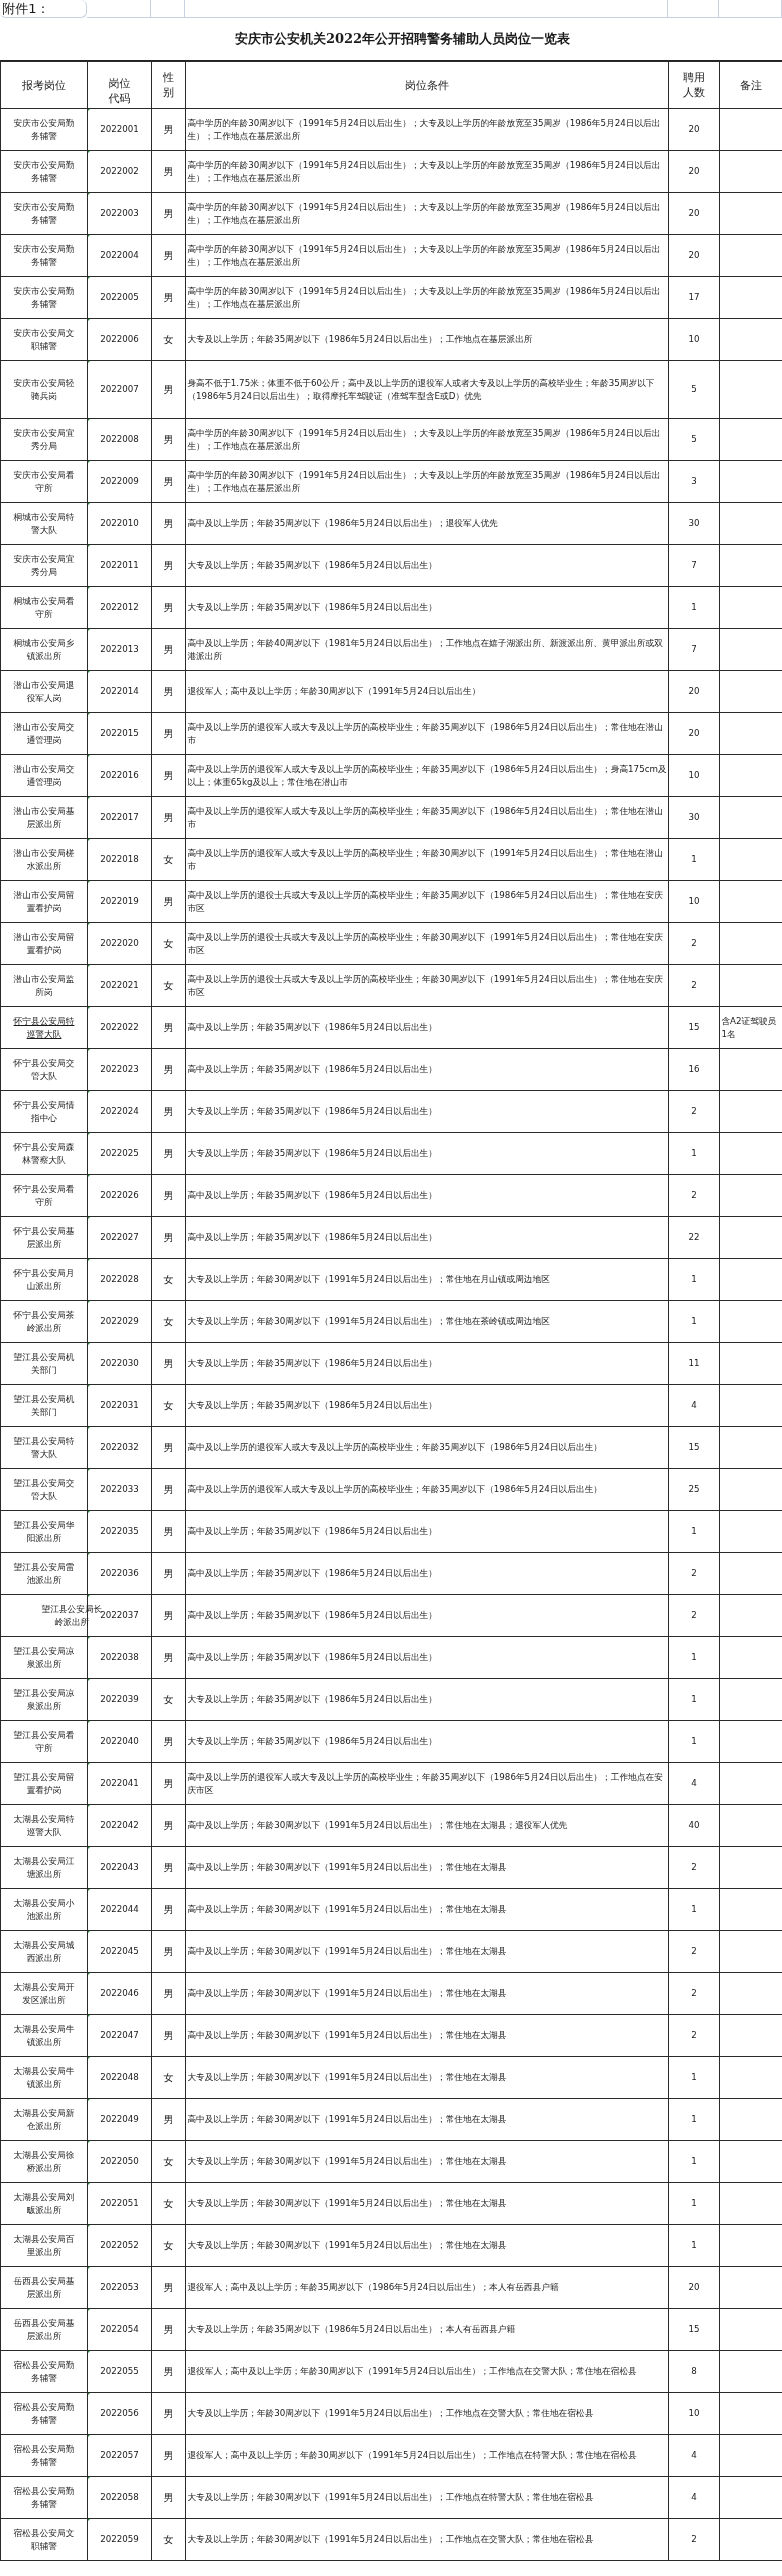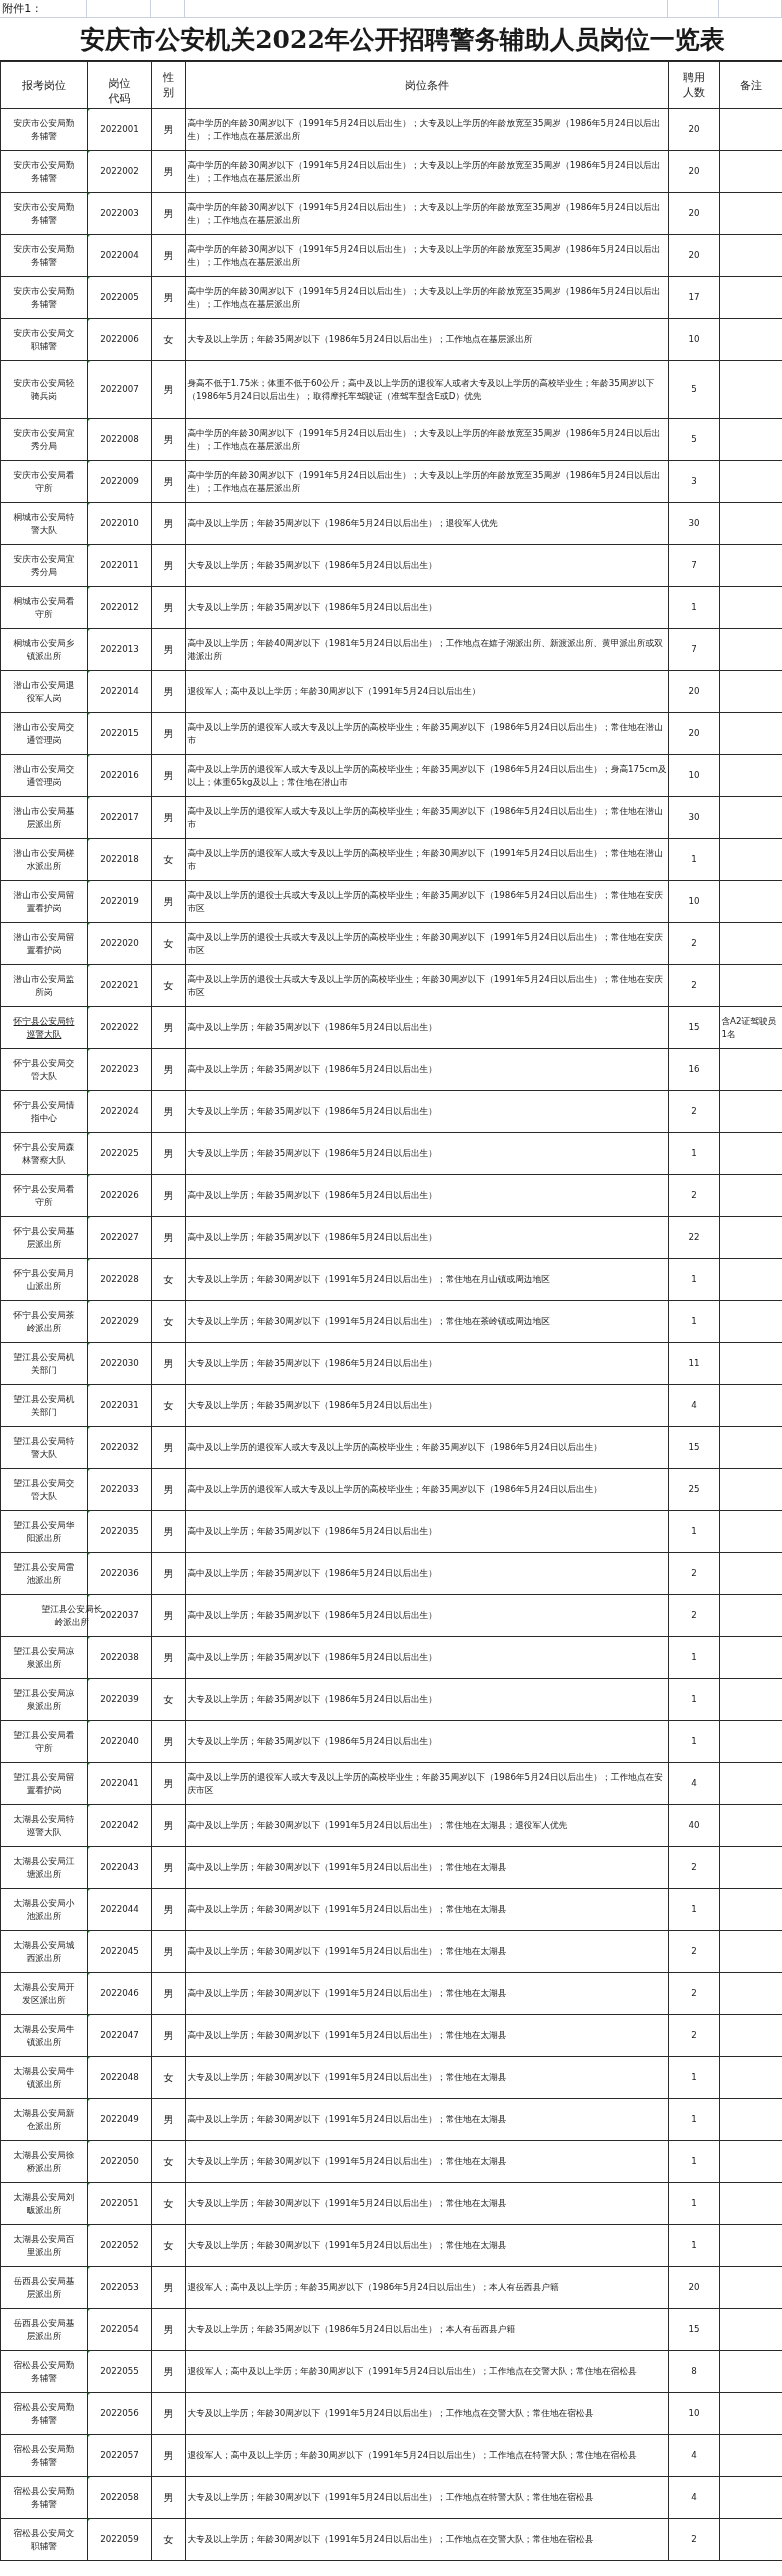--- a/index.html
+++ b/index.html
@@ -3,23 +3,23 @@
 <meta charset="utf-8">
 <style>
   html, body { margin: 0; padding: 0; background: #ffffff; }
   body { width: 783px; height: 2576px; overflow: hidden; font-family: "DejaVu Sans", "Liberation Sans", sans-serif; color: #1a1a1a; }
   .sheet { position: relative; width: 783px; }
   .grid-row { display: flex; width: 783px; box-sizing: border-box; }
   .c { box-sizing: border-box; display: flex; align-items: center; justify-content: center; text-align: center; overflow: hidden; }
   .w1 { width: 87px; } .w2 { width: 64px; } .w3 { width: 34px; } .w4 { width: 483px; } .w5 { width: 51px; } .w6 { width: 63px; }
   
   .annex .c { height: 18px; border-right: 0.7px solid #c9d1e0; border-bottom: 0.7px solid #c9d1e0; }
-  .annex .c:first-child { justify-content: flex-start; padding-left: 2.2px; font-size: 11px; }
+  .annex .c:first-child { justify-content: flex-start; padding-left: 2.2px; font-size: 13px; border-radius: 6px; }
   .title-row { height: 42px; border-bottom: 1.1px solid #222; display: flex; align-items: center; justify-content: center; }
-  .title-row h1 { margin: 0; font-family: "DejaVu Serif", "Liberation Serif", serif; font-weight: bold; font-size: 25px; letter-spacing: 0px; padding-left: 22px; }
+  .title-row h1 { margin: 0; font-family: "DejaVu Serif", "Liberation Serif", serif; font-weight: bold; font-size: 13px; letter-spacing: 0px; padding-left: 22px; }
   table { border-collapse: collapse; table-layout: fixed; width: 783px; }
   th, td { border: 0.7px solid #2a2a2a; padding: 0; font-weight: normal; }
   thead th { height: 46px; font-size: 11px; line-height: 15px; }
   tbody td { font-size: 8.7px; line-height: 13px; height: 41px; }
   tbody tr.tall td { height: 57px; }
   td.pos { text-align: center; padding: 0 1.4px; position: relative; }
   td.code { text-align: center; position: relative; }
   td.code::before { content: ""; position: absolute; left: 0; top: 0; width: 0; height: 0; border-top: 2.9px solid #1f8a2e; border-right: 2.9px solid transparent; }
   td.sex { text-align: center; font-size: 10px; }
   td.cond { text-align: left; padding: 0 1.4px 0 1.4px; }

